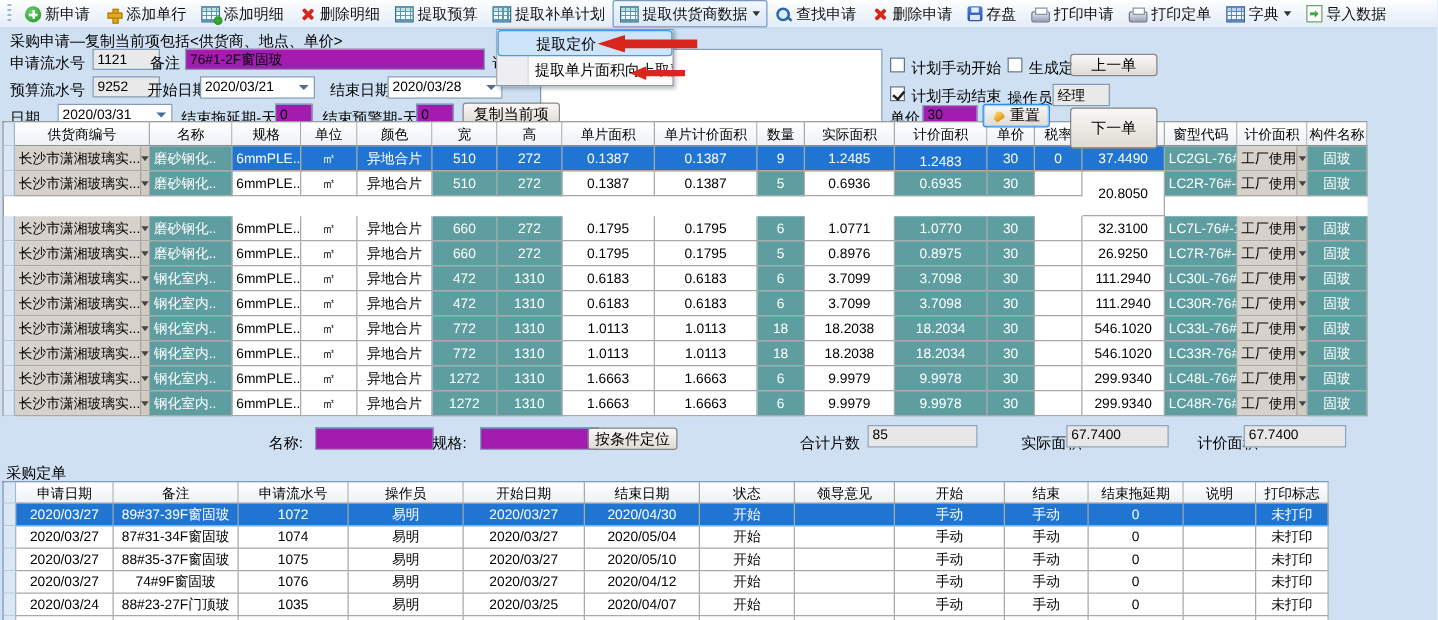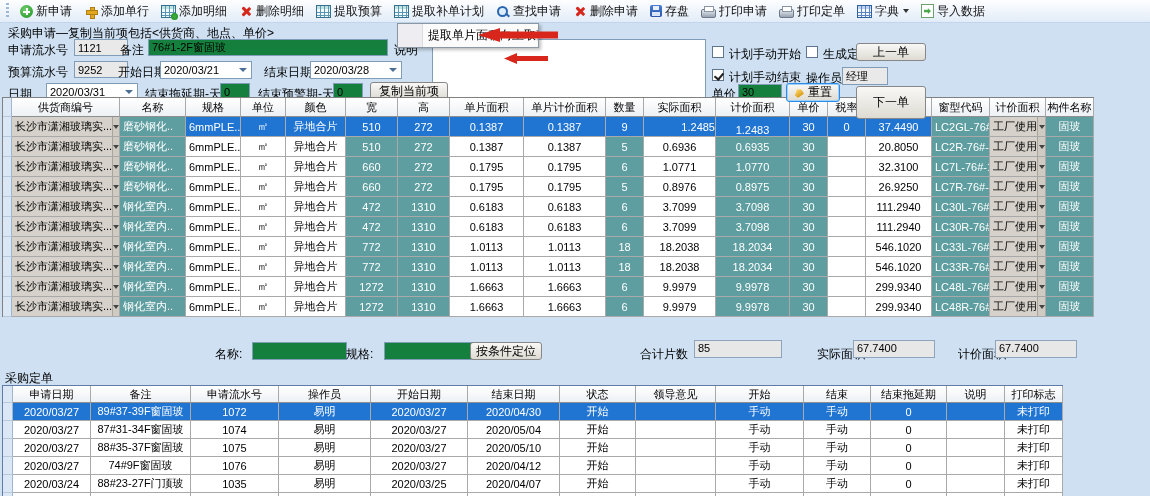--- a/index.html
+++ b/index.html
@@ -48,21 +48,21 @@
   .ic-save::after{content:"";position:absolute;left:2px;top:7px;width:8px;height:4px;background:#d9e6f8;}
   .ic-print{width:13px;height:7px;margin-top:4px;background:linear-gradient(#e7ebf0,#97a3b1);
      border:1px solid #6e7a89;border-radius:2px;}
   .ic-print::before{content:"";position:absolute;left:2px;top:-4px;width:8px;height:4px;background:#fff;border:1px solid #8a94a2;}
   .ic-import{width:11px;height:12px;background:#fff;border:1px solid #6da06d;}
   .ic-import::after{content:"";position:absolute;left:2px;top:3px;width:7px;height:6px;
      background:linear-gradient(#67c067,#2d8f2d);clip-path:polygon(0 30%,55% 30%,55% 0,100% 50%,55% 100%,55% 70%,0 70%);}
 
   
   .lb{position:absolute;font-size:12px;color:#000;white-space:nowrap;}
-  .inp{position:absolute;border:1px solid #7f9db9;background:#15803d;font-size:11px;
+  .inp{position:absolute;border:1px solid #7f9db9;background:#a21caf;font-size:11px;
      font-family:inherit;padding:1px 3px;box-sizing:border-box;}
   .inp.ro{background:#e9e9e9;}
   .combo{position:absolute;border:1px solid #7f9db9;background:#fff;font-size:11px;
      display:flex;align-items:center;box-sizing:border-box;padding-left:3px;}
   .combo .cv{flex:1;}
   .dda{width:0;height:0;border-left:4px solid transparent;border-right:4px solid transparent;
      border-top:4px solid #4b6e96;margin:0 4px;}
   .ta{position:absolute;border:1px solid #7f9db9;background:#fff;resize:none;font-family:inherit;font-size:11px;}
   .btn{position:absolute;display:flex;align-items:center;justify-content:center;font-size:12px;color:#000;
      background:linear-gradient(#f9f8f6,#dedbd3);border:1px solid #878787;border-radius:3px;box-sizing:border-box;}
@@ -127,20 +127,25 @@
         <span>删除明细</span>
       </div>
       <div class="tbtn">
         <span class="ic ic-grid"></span>
         <span>提取预算</span>
       </div>
       <div class="tbtn">
         <span class="ic ic-grid"></span>
         <span>提取补单计划</span>
       </div>
+      <div class="tbtn pressed">
+        <span class="ic ic-grid"></span>
+        <span>提取供货商数据</span>
+        <span class="caret"></span>
+      </div>
       <div class="tbtn">
         <span class="ic ic-search"></span>
         <span>查找申请</span>
       </div>
       <div class="tbtn">
         <span class="ic ic-x"></span>
         <span>删除申请</span>
       </div>
       <div class="tbtn">
         <span class="ic ic-save"></span>
@@ -213,20 +218,21 @@
     <div class="lb" style="left:712px;top:86px;">单价</div>
     <input class="inp" style="left: 738px; top: 84px; width: 44px; height: 16px;" value="30">
     <div class="btn focus" style="left:786px;top:83px;width:54px;height:19px;z-index:5;">
       <span class="ic-hand"></span>
         <span>重置</span>
     </div>
     <div class="btn" style="left:856px;top:86px;width:70px;height:33px;z-index:5;">下一单</div>
   </div>
 
   <div class="menu">
+    <div class="mitem hl">提取定价</div>
     <div class="mitem">提取单片面积向上取整</div>
   </div>
 
   <svg class="ann" style="left:478px;top:28px;" width="80" height="14" viewBox="0 0 80 14">
     <polygon points="0,7 22,0 22,3.5 80,3.5 80,10.5 22,10.5 22,14" fill="#d9261c"></polygon>
   </svg>
   <svg class="ann" style="left:504px;top:53px;" width="44" height="11" viewBox="0 0 44 11">
     <polygon points="0,5.5 13,0 13,3 44,3 44,8 13,8 13,11" fill="#d9261c"></polygon>
   </svg>
 
@@ -280,21 +286,21 @@
         </div>
         <div class="tc sel" style="width: 74px; height: 20px;">
           <span>0.1387</span>
         </div>
         <div class="tc sel" style="width: 82px; height: 20px;">
           <span>0.1387</span>
         </div>
         <div class="tc sel" style="width: 38px; height: 20px;">
           <span>9</span>
         </div>
-        <div class="tc sel" style="width: 72px; height: 20px; justify-content: flex-end;">
+        <div class="tc sel" style="width: 72px; height: 20px;">
           <span>1.2485</span>
         </div>
         <div class="tc sel" style="width: 74px; height: 20px; align-items: flex-end;">
           <span>1.2483</span>
         </div>
         <div class="tc sel" style="width: 38px; height: 20px;">
           <span>30</span>
         </div>
         <div class="tc sel" style="width: 38px; height: 20px;">
           <span>0</span>
@@ -355,21 +361,21 @@
         </div>
         <div class="tc teal" style="width: 74px; height: 20px;">
           <span>0.6935</span>
         </div>
         <div class="tc teal" style="width: 38px; height: 20px;">
           <span>30</span>
         </div>
         <div class="tc" style="width: 38px; height: 20px;">
           <span></span>
         </div>
-        <div class="tc" style="width: 66px; height: 20px; justify-content: center;">
+        <div class="tc" style="width: 66px; height: 36px; justify-content: center;">
           <span>20.8050</span>
         </div>
         <div class="tc teal left" style="width: 58px; height: 20px;">
           <span>LC2R-76#-1F</span>
         </div>
         <div class="tc dd" style="width: 56px; height: 20px;">
           <span>工厂使用</span>
           <span class="ddbox">
             <i></i>
           </span>

